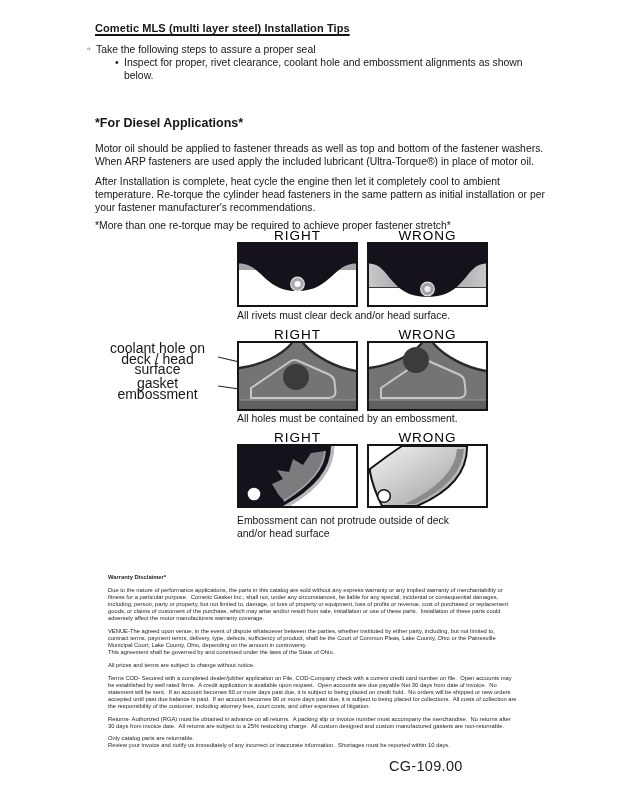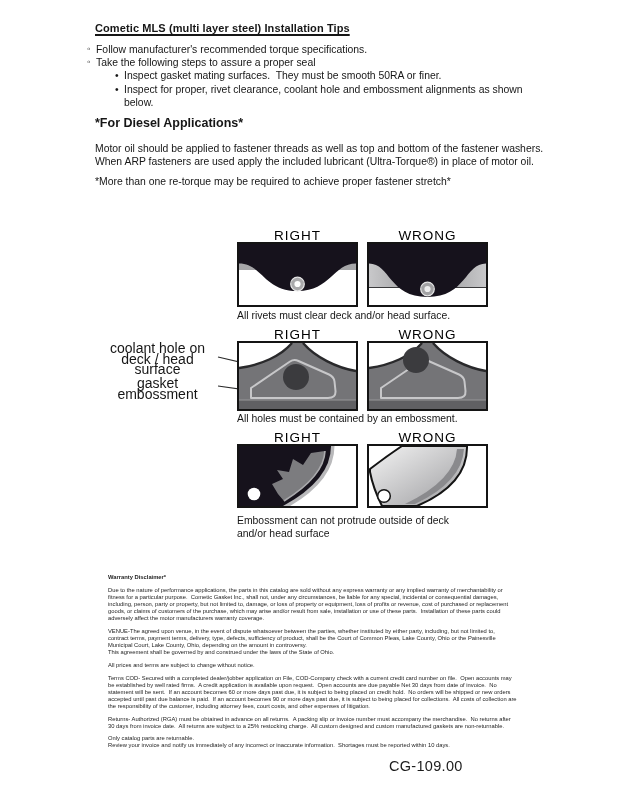--- a/index.html
+++ b/index.html
@@ -40,29 +40,28 @@
   .page-num { position:absolute; left:389px; top:758px; font-size:14.5px; letter-spacing:.3px; color:#1c1c1c; }
 </style>
 </head>
 <body>
 
 <div class="page">
 
   <div class="doc-title">Cometic MLS (multi layer steel) Installation Tips</div>
 
   <div class="tips">
-    <div class="brow">Follow manufacturer's recommended torque specifications.</div>
     <div class="brow">Take the following steps to assure a proper seal</div>
-    <div class="brow sub">Inspect gasket mating surfaces.  They must be smooth 50RA or finer.</div>
     <div class="brow sub">Inspect for proper, rivet clearance, coolant hole and embossment alignments as shown below.</div>
   </div>
 
   <div class="diesel">
     <div class="diesel-h">*For Diesel Applications*</div>
     <p class="p1">Motor oil should be applied to fastener threads as well as top and bottom of the fastener washers. When ARP fasteners are used apply the included lubricant (Ultra-Torque®) in place of motor oil.</p>
+    <p class="p2">After Installation is complete, heat cycle the engine then let it completely cool to ambient temperature. Re-torque the cylinder head fasteners in the same pattern as initial installation or per your fastener manufacturer's recommendations.</p>
     <p>*More than one re-torque may be required to achieve proper fastener stretch*</p>
   </div>
 
   <div class="diagram-area">
 
     <div class="dlabel" style="left:237px; top:2px;">RIGHT</div>
     <div class="dlabel" style="left:367px; top:2px;">WRONG</div>
 
     <div class="dbox" style="left:237px; top:16px;">
       <svg width="117" height="61" viewBox="0 0 117 61">

